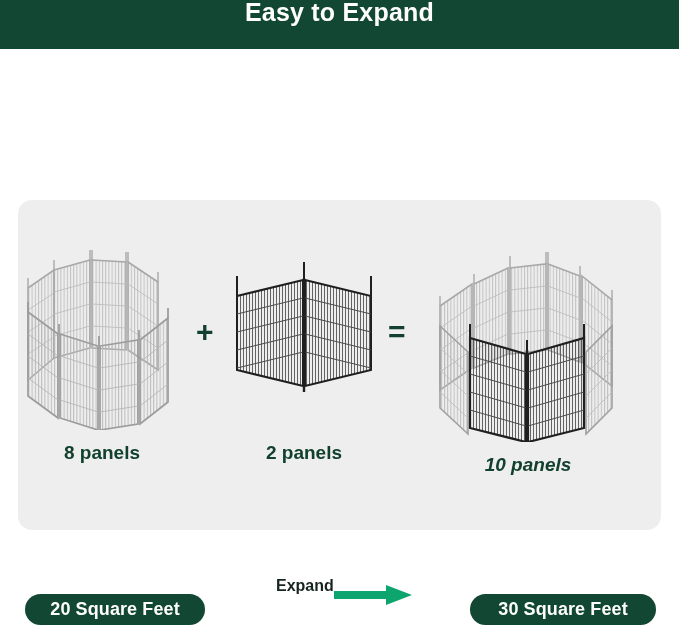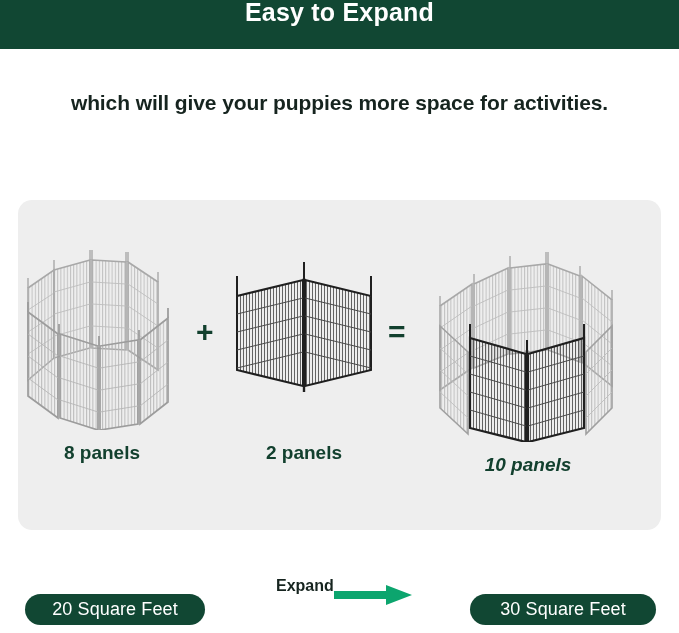--- a/index.html
+++ b/index.html
@@ -105,21 +105,21 @@
   .badge {
     position: absolute;
     height: 31px;
     background: #114733;
     border-radius: 16px;
     display: flex;
     align-items: center;
     justify-content: center;
     color: #ffffff;
     font-size: 18px;
-    font-weight: normal;
+    font-weight: bold;
     letter-spacing: 0.1px;
   }
   .badge.left  { left: 25px;  top: 594px; width: 180px; }
   .badge.right { left: 470px; top: 594px; width: 186px; }
 
   .expand-block {
     position: absolute;
     left: 276px;
     top: 578px;
     width: 128px;
@@ -139,21 +139,20 @@
   svg { display: block; }
 </style>
 </head>
 <body>
 
 <div class="header-band">
   <div class="header-title">Easy to Expand</div>
 </div>
 
 <div class="subtitle-block">
-  <div class="subtitle-line line2">which will give your puppies more space for activities.</div>
 </div>
 
 <div class="diagram-card"></div>
 
 <div class="pen-group g1">
   <div class="pen-art">
     <svg width="160" height="200" viewBox="0 0 160 200">
       <defs>
         <pattern id="meshA" width="3.2" height="200" patternUnits="userSpaceOnUse">
           <rect x="0" y="0" width="1" height="200" fill="#b8b8b8"></rect>

